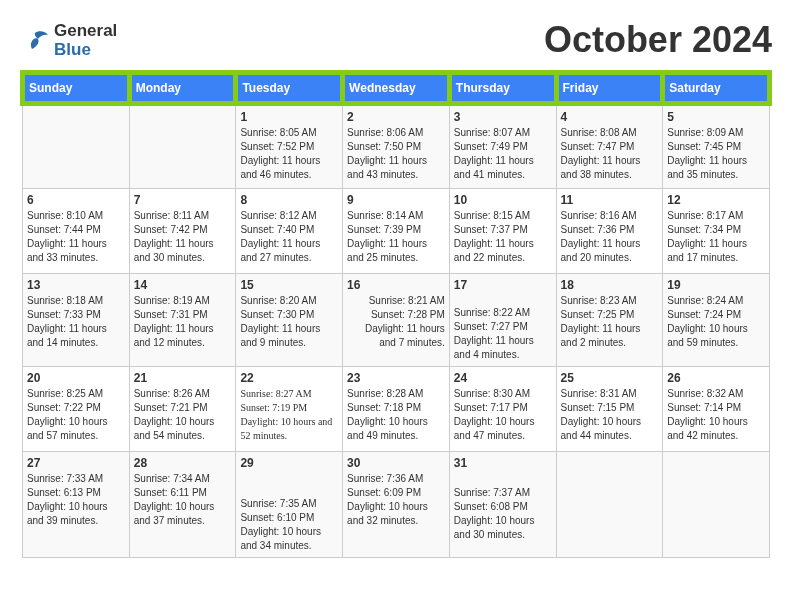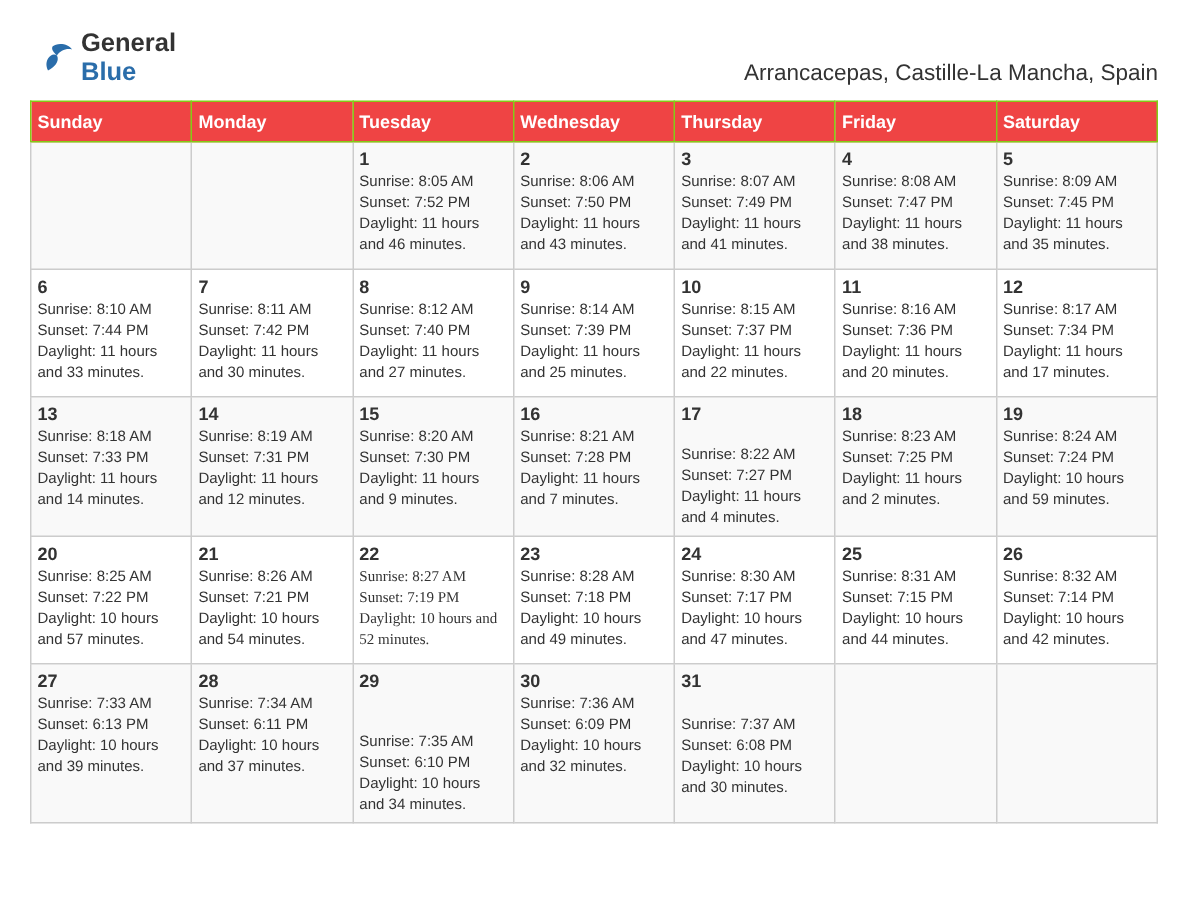--- a/index.html
+++ b/index.html
@@ -37,27 +37,27 @@
     .subtitle {
       font-size: 15px;
       color: #333;
     }
     table {
       width: 100%;
       border-collapse: collapse;
       font-size: 11px;
     }
     th {
-      background: #ef4444;
+      background: #3b82f6;
       color: #fff;
       padding: 6px 4px;
       text-align: left;
       font-size: 12px;
       font-weight: bold;
-      border: 1px solid #84cc16;
+      border: 5px solid #84cc16;
     }
     td {
       border: 1px solid #ccc;
       vertical-align: top;
       padding: 4px;
       height: 85px;
       width: calc(100% / 7);
     }
     .day-num {
       font-weight: bold;
@@ -87,21 +87,21 @@
     <div>
       <div style="font-size:17px;font-weight:bold;color:#333;line-height:1.1">
         <span>General</span>
       </div>
       <div style="font-size:17px;font-weight:bold;color:#2a6daa;line-height:1.1">
         <span>Blue</span>
       </div>
     </div>
   </div>
   <div class="title-block">
-    <div class="subtitle">Arrancacepas, Castille-La Mancha, Spain</div>
+    <div class="month-title">October 2024</div>
   </div>
 </div>
 
 <table>
   <thead>
     <tr>
       <th>Sunday</th>
       <th>Monday</th>
       <th>Tuesday</th>
       <th>Wednesday</th>
@@ -203,21 +203,21 @@
 Daylight: 11 hours and 12 minutes.</div>
         </td>
         <td>
           <span class="day-num">15</span>
           <div class="day-info" style="white-space: pre-line;">Sunrise: 8:20 AM
 Sunset: 7:30 PM
 Daylight: 11 hours and 9 minutes.</div>
         </td>
         <td>
           <span class="day-num">16</span>
-          <div class="day-info" style="white-space: pre-line;">Sunrise: 8:21 AM
+          <div class="day-info" style="white-space: pre-line; text-align: right;">Sunrise: 8:21 AM
 Sunset: 7:28 PM
 Daylight: 11 hours and 7 minutes.</div>
         </td>
         <td>
           <span class="day-num">17</span>
           <div class="day-info" style="white-space: pre-line; margin-top: 14px;">Sunrise: 8:22 AM
 Sunset: 7:27 PM
 Daylight: 11 hours and 4 minutes.</div>
         </td>
         <td>

